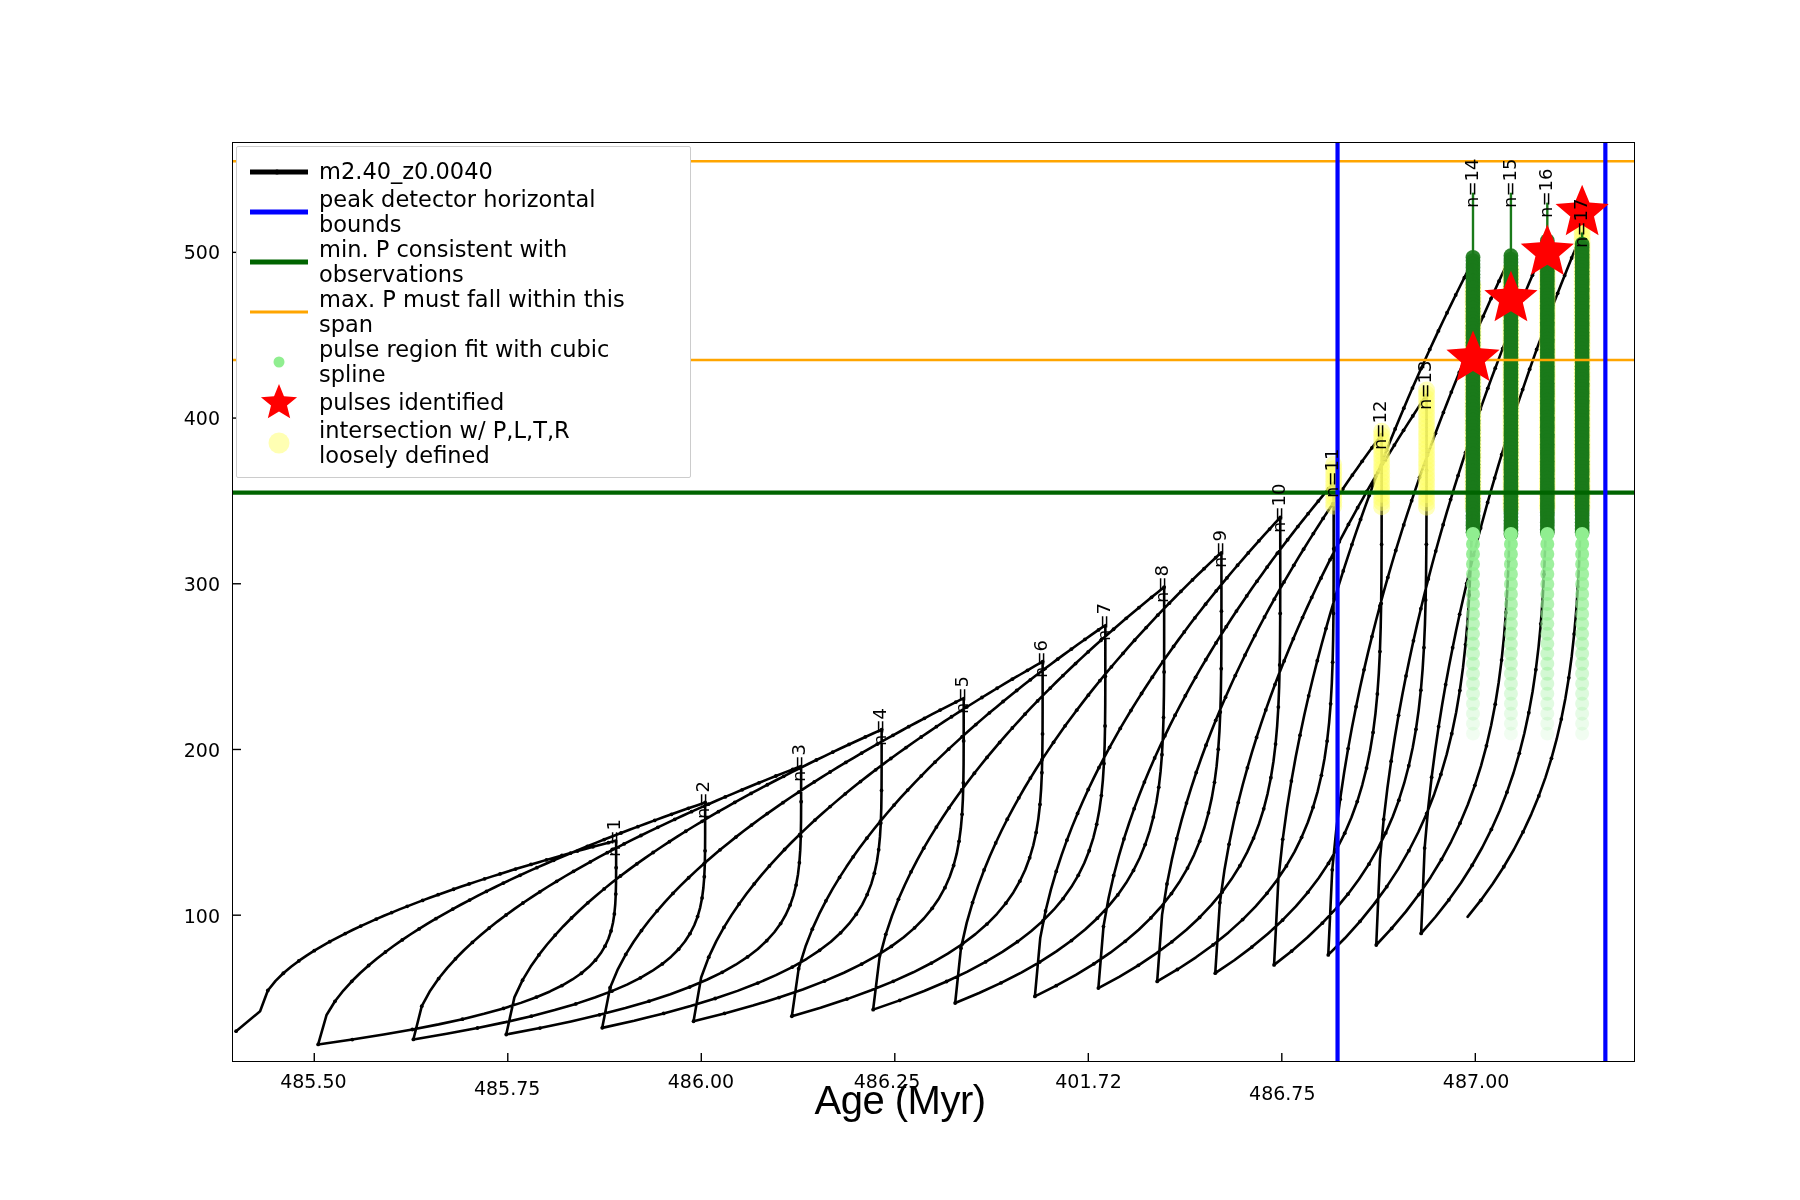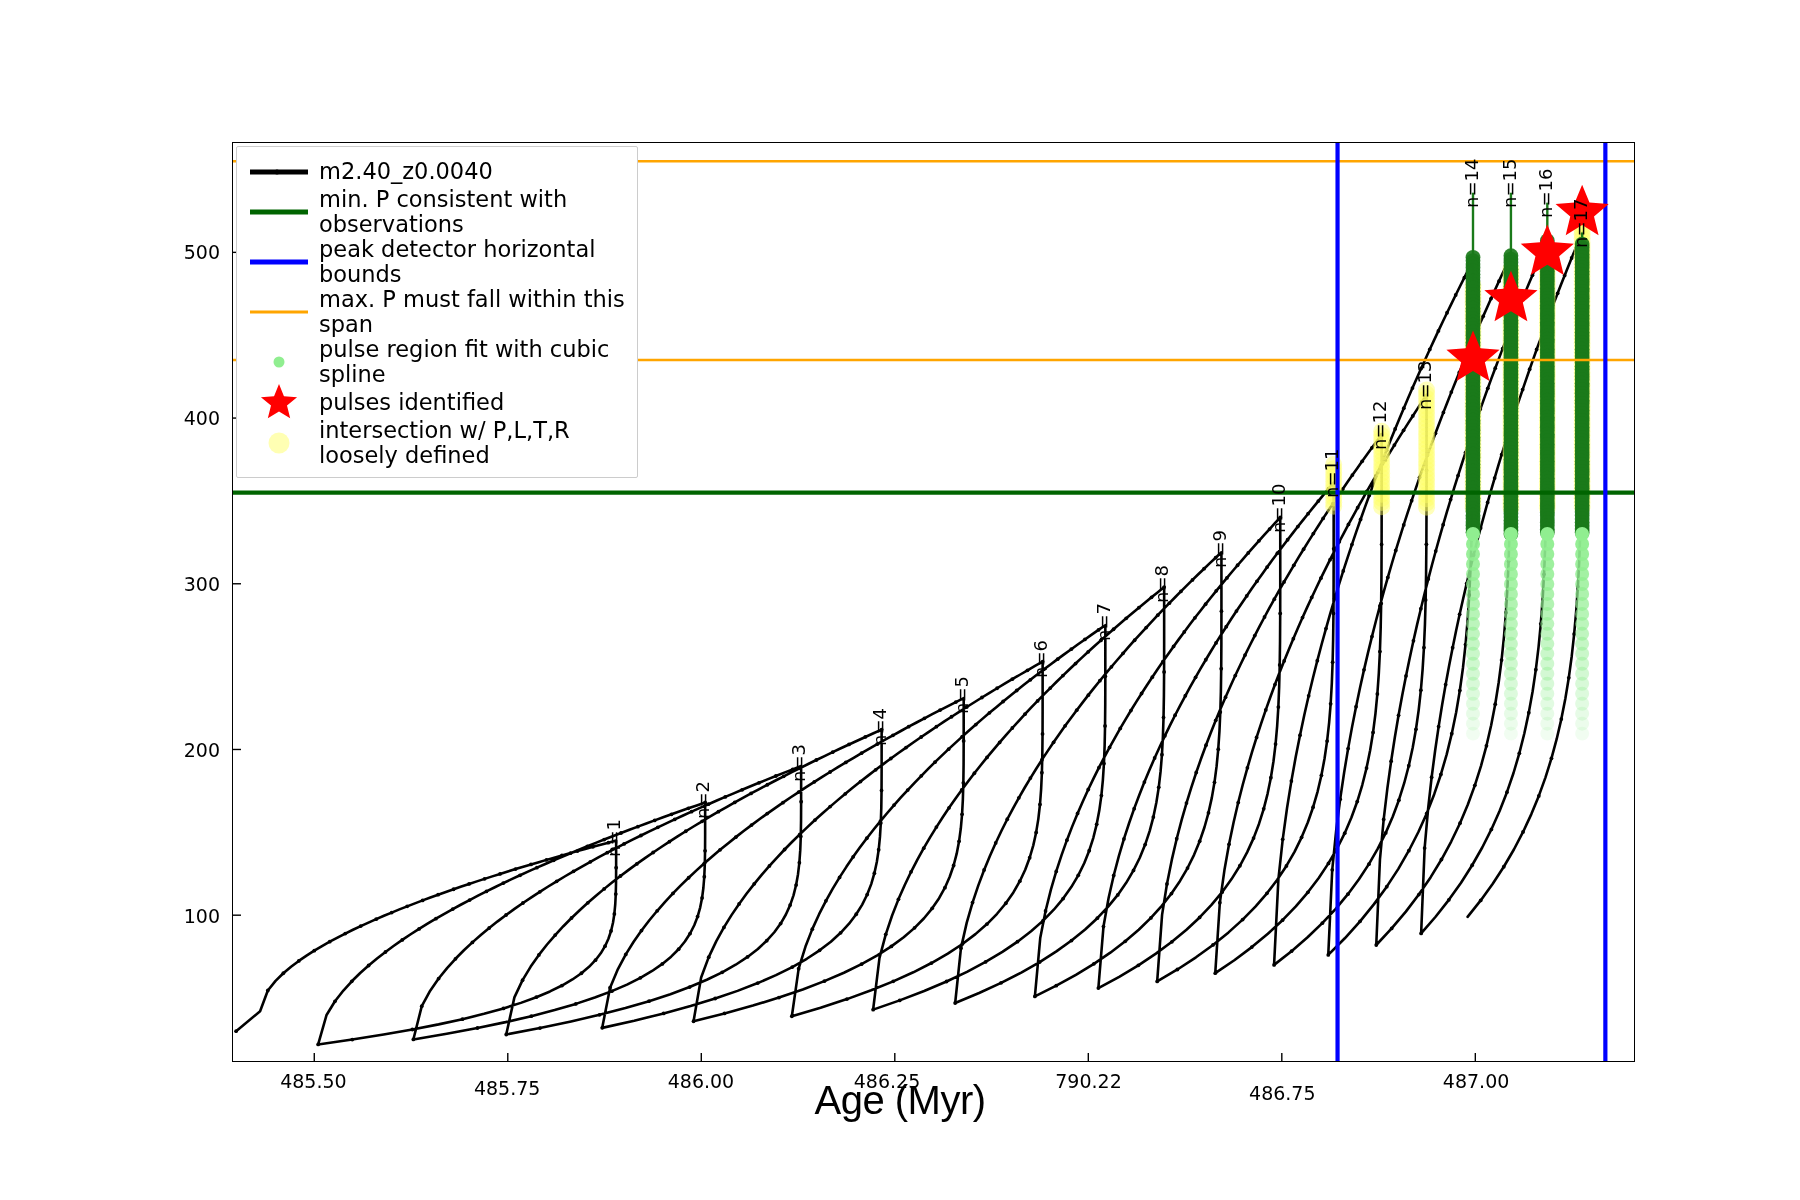--- a/index.html
+++ b/index.html
@@ -12,21 +12,21 @@
   #xlabel{position:absolute;left:0;top:1078px;width:1800px;text-align:center;
           font-size:40px;color:#000;font-family:"Liberation Sans",sans-serif;
           letter-spacing:-0.5px;}
 
   .xtick-lab{position:absolute;font-size:19px;color:#000;transform:translateX(-50%);
              top:1070px;font-family:"DejaVu Sans",sans-serif;}
   .ytick-lab{position:absolute;font-size:19px;color:#000;transform:translateY(-50%);
              text-align:right;width:60px;font-family:"DejaVu Sans",sans-serif;}
 
   
-  #legend{position:absolute;left:236px;top:146px;width:402px;
+  #legend{position:absolute;left:236px;top:146px;width:455px;
           background:#ffffff;border:1px solid #cccccc;border-radius:2px;
           padding:9px 11px 9px 11px;box-sizing:border-box;z-index:40;}
   .leg-row{display:flex;align-items:center;min-height:31px;}
   .leg-key{width:62px;min-width:62px;height:26px;position:relative;margin-right:9px;}
   .leg-txt{font-size:22.5px;color:#000;font-family:"DejaVu Sans",sans-serif;
            line-height:25px;white-space:pre-line;}
   .kline{position:absolute;left:2px;top:50%;width:58px;height:3px;
          transform:translateY(-50%);}
   .kline.thick{height:5px;}
   .kdot-black{position:absolute;left:29px;top:50%;width:5px;height:5px;
@@ -46,21 +46,21 @@
 
 <div id="figure">
 
   <div id="xlabel">Age (Myr)</div>
 
   <div id="tick-labels">
       <div class="xtick-lab" style="left: 313.39px;">485.50</div>
       <div class="xtick-lab" style="left: 507.174px; margin-top: 7px;">485.75</div>
       <div class="xtick-lab" style="left: 700.959px;">486.00</div>
       <div class="xtick-lab" style="left: 843px; margin-left: 44px;">486.25</div>
-      <div class="xtick-lab" style="left: 1088.53px;">790.22</div>
+      <div class="xtick-lab" style="left: 1088.53px;">401.72</div>
       <div class="xtick-lab" style="left: 1282.31px; margin-top: 12px;">486.75</div>
       <div class="xtick-lab" style="left: 1476.1px;">487.00</div>
       <div class="ytick-lab" style="top: 915.863px; left: 160px;">100</div>
       <div class="ytick-lab" style="top: 749.798px; left: 160px;">200</div>
       <div class="ytick-lab" style="top: 583.733px; left: 160px;">300</div>
       <div class="ytick-lab" style="top: 417.668px; left: 160px;">400</div>
       <div class="ytick-lab" style="top: 251.603px; left: 160px;">500</div>
     </div>
 
   <div id="plot-area">
@@ -1476,29 +1476,29 @@
   <div id="legend">
       <div class="leg-row">
         <div class="leg-key">
           <div class="kline thick" style="background: rgb(0, 0, 0);"></div>
           <div class="kdot-black"></div>
         </div>
         <div class="leg-txt">m2.40_z0.0040</div>
       </div>
       <div class="leg-row">
         <div class="leg-key">
+          <div class="kline thick" style="background: rgb(0, 0, 255);"></div>
+        </div>
+        <div class="leg-txt">peak detector horizontal bounds</div>
+      </div>
+      <div class="leg-row">
+        <div class="leg-key">
           <div class="kline thick" style="background: rgb(0, 100, 0);"></div>
         </div>
         <div class="leg-txt">min. P consistent with observations</div>
-      </div>
-      <div class="leg-row">
-        <div class="leg-key">
-          <div class="kline thick" style="background: rgb(0, 0, 255);"></div>
-        </div>
-        <div class="leg-txt">peak detector horizontal bounds</div>
       </div>
       <div class="leg-row">
         <div class="leg-key">
           <div class="kline" style="background: rgb(255, 165, 0);"></div>
         </div>
         <div class="leg-txt">max. P must fall within this span</div>
       </div>
       <div class="leg-row">
         <div class="leg-key">
           <div class="kdot" style="background: rgb(144, 238, 144);"></div>

